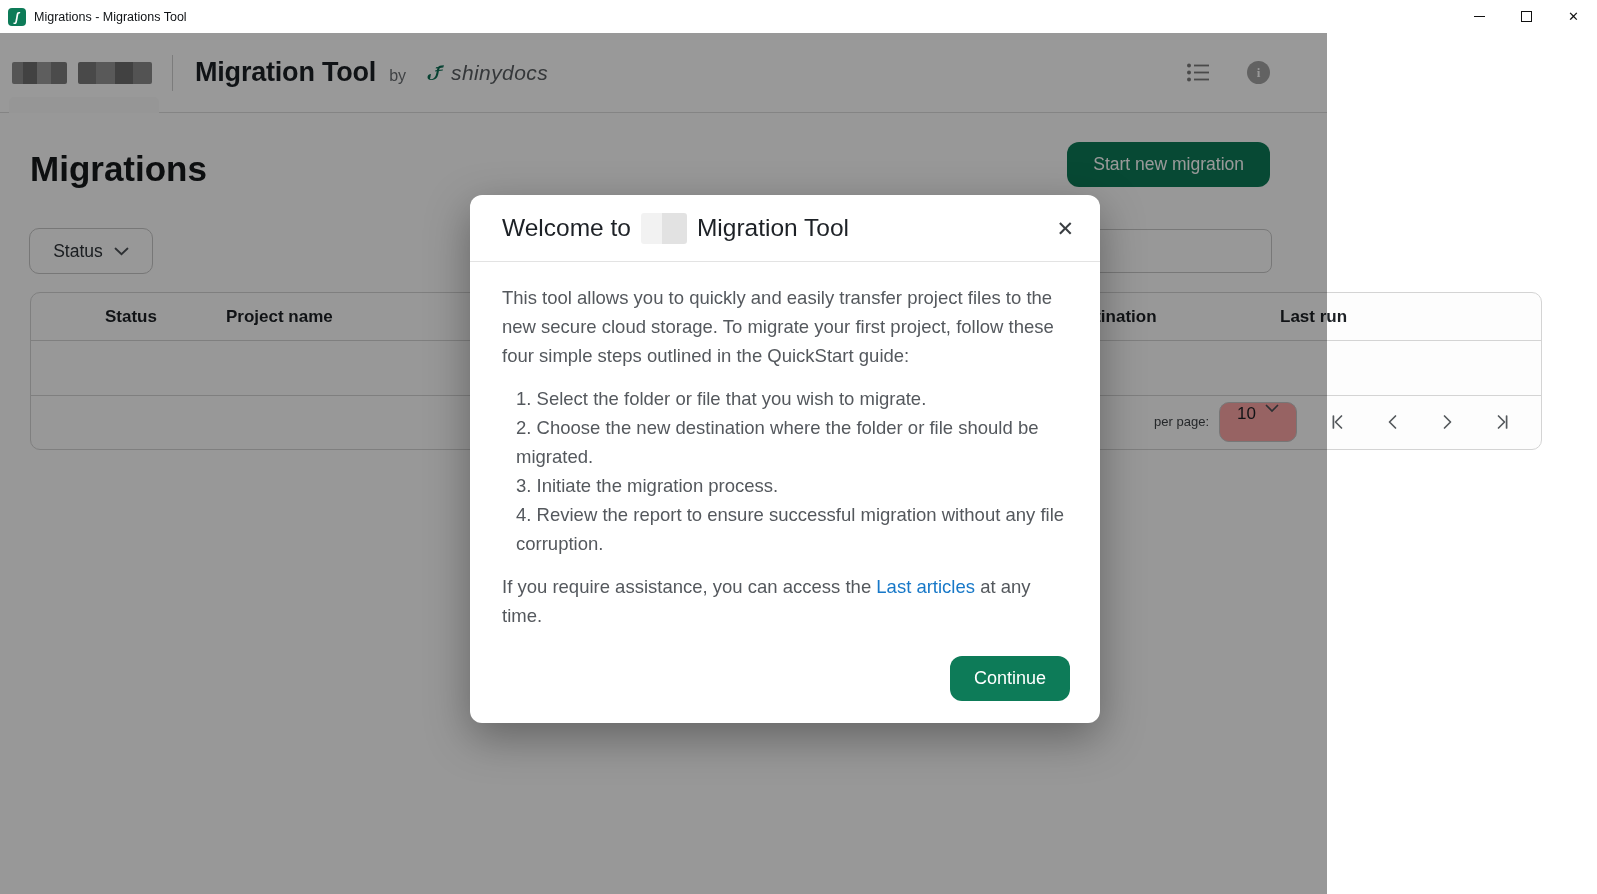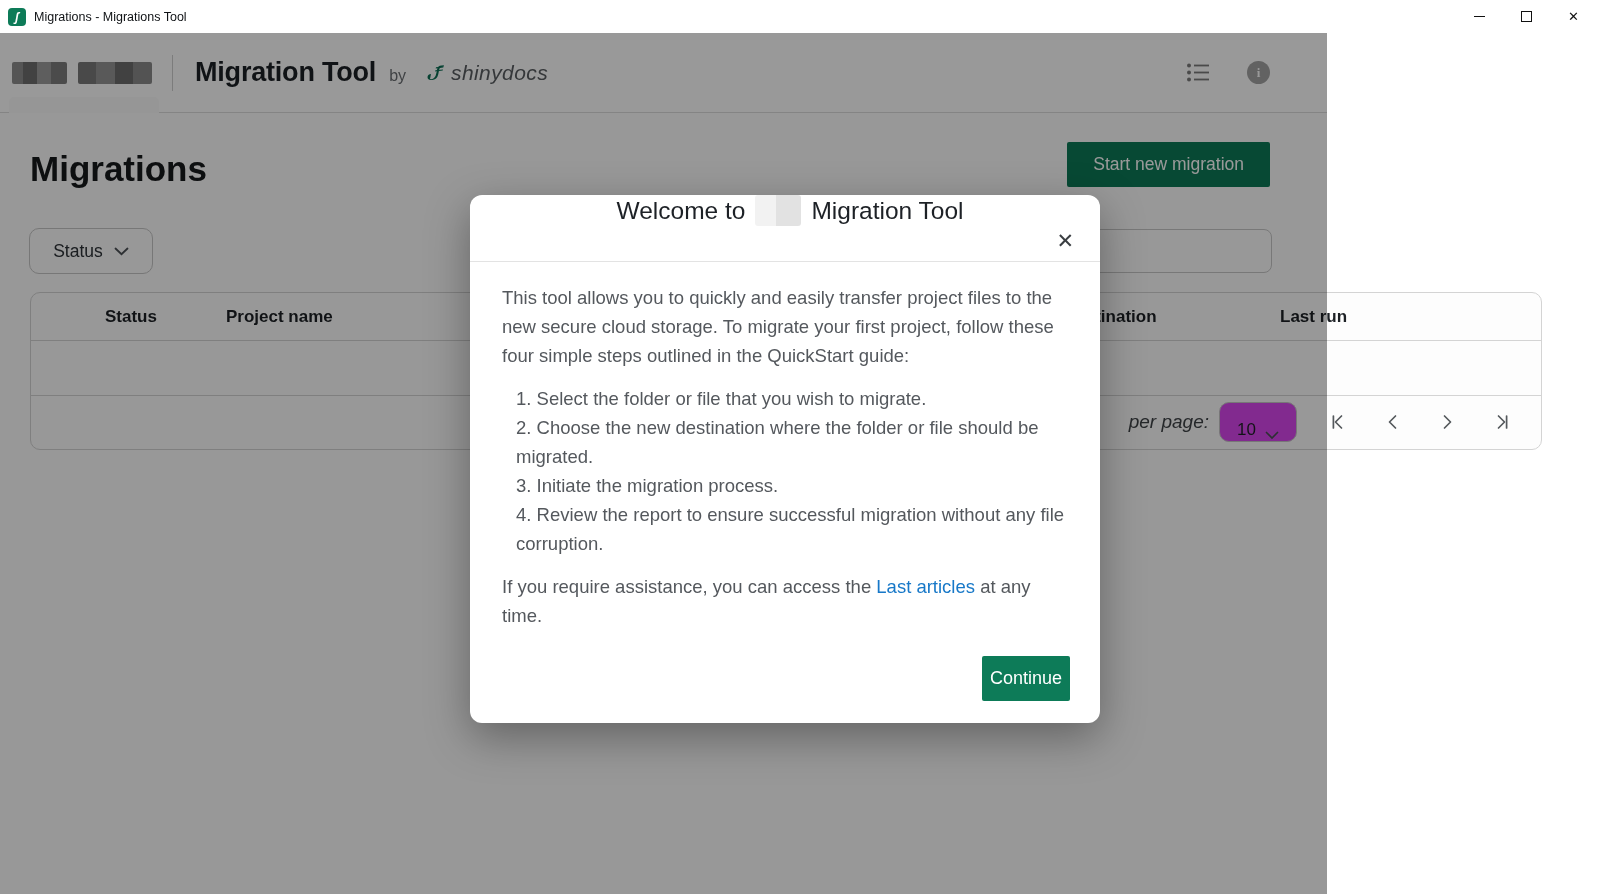--- a/index.html
+++ b/index.html
@@ -36,62 +36,62 @@
   .brand { display:flex; align-items:center; margin-left:16px; }
   .brand-text { font-size:21px; font-style:italic; color:#595d61; letter-spacing:0.4px; margin-left:2px; }
   .header-icons { margin-left:auto; display:flex; align-items:center; gap:36px; }
   .icon-btn { background:none; border:none; padding:0; display:flex; align-items:center; justify-content:center; }
   .info-circle { width:23px; height:23px; border-radius:50%; background:#a3a3a3; color:#fff;
     display:flex; align-items:center; justify-content:center; font-size:13px; font-weight:bold; font-family:"Liberation Serif",serif; }
   .header-tab { position:absolute; left:9px; bottom:-1px; width:150px; height:16px; background:#fbfbfb; border-radius:5px 5px 0 0; }
 
   
   .page-title { position:absolute; top:116px; left:30px; margin:0; font-size:35px; font-weight:700; color:#17191c;text-align:right; }
-  .btn-green { background:#0d7b58; color:#fff; border:none; border-radius:2px; font-family:inherit; }
+  .btn-green { background:#0d7b58; color:#fff; border:none; border-radius:12px; font-family:inherit; }
   .start-btn { position:absolute; top:109px; right:57px; height:45px; padding:0 26px; font-size:17.5px; }
 
   .status-btn { position:absolute; top:195px; left:29px; height:46px; width:124px; background:#fdfdfd;
     border:1px solid #c6c6c6; border-radius:10px; color:#2d3237; font-size:17.5px;
     display:flex; align-items:center; justify-content:center; gap:11px; font-family:inherit; }
 
   .search-box { position:absolute; top:196px; right:55px; width:462px; height:44px; background:#fdfdfd;
     border:1px solid #c9c9c9; border-radius:8px; display:flex; align-items:center; padding:4px 14px; }
   .search-box input { border:none; outline:none; background:transparent; flex:1; font-size:17.5px;
     font-family:inherit; color:#2d3237; }
   .search-box input::placeholder { color:#8a8f94; }
 
   .mig-table { position:absolute; top:259px; left:30px; width:1512px; height:158px; background:#fdfdfd;
     border:1px solid #d4d4d4; border-radius:10px; overflow:hidden; }
   .t-head { position:relative; height:48px; border-bottom:1px solid #d4d4d4; }
   .t-head span { position:absolute; top:0; line-height:48px; font-size:17px; font-weight:600; color:#1d2125; }
   .col-0 { left:74px; } .col-1 { left:195px; } .col-2 { left:1033px; } .col-3 { left:1249px; }
   .t-row { height:55px; border-bottom:1px solid #d4d4d4; }
   .t-foot { height:51px; display:flex; align-items:center; justify-content:flex-end; padding-right:28px; }
-  .pp-label { font-size:19px; color:#3f4347; margin-right:10px;font-style:italic; }
-  .pp-select { width:78px; height:40px; border:1px solid #c6c6c6; border-radius:10px; background:#d946ef;
-    display:flex; align-items:flex-end; justify-content:center; gap:9px; font-size:17px; color:#1d2125; font-family:inherit; }
+  .pp-label { font-size:13px; color:#3f4347; margin-right:10px; }
+  .pp-select { width:78px; height:40px; border:1px solid #c6c6c6; border-radius:10px; background:#fca5a5;
+    display:flex; align-items:flex-start; justify-content:center; gap:9px; font-size:17px; color:#1d2125; font-family:inherit; }
   .pg-btn { width:24px; height:24px; margin-left:30px; background:none; border:none; padding:0;
     display:flex; align-items:center; justify-content:center; }
   .pg-btn:first-of-type { margin-left:62px; }
 
   
   .overlay { position:absolute; inset:0; background:rgba(0,0,0,0.4); z-index:10; }
   .modal { position:absolute; left:470px; top:162px; width:630px; height:528px; background:#fff;
     border-radius:12px; box-shadow:0 14px 44px rgba(0,0,0,0.35); z-index:20; }
-  .modal-head { height:67px; border-bottom:1px solid #e3e3e3; display:flex; align-items:center; padding:0 22px 0 32px;flex-direction:column; }
+  .modal-head { height:67px; border-bottom:1px solid #e3e3e3; display:flex; align-items:center; padding:0 22px 0 32px; }
   .modal-title { font-size:24.5px; font-weight:500; color:#1d2126; display:flex; align-items:center; }
   .blur-block { display:inline-block; width:46px; height:31px; border-radius:3px; margin:0 10px;
     background:linear-gradient(90deg,#f2f2f2 0 45%,#e2e2e2 45% 100%); }
   .modal-close { margin-left:auto; background:none; border:none; font-size:21px; color:#3a3e42; padding:4px; line-height:1; }
   .modal-body { padding:21px 32px 0; font-size:18.5px; line-height:29px; color:#54585d; }
   .modal-body p { margin:0; }
   .modal-body ol { margin:14px 0; padding:0 0 0 14px; list-style-position:inside; }
   .modal-body li { margin:0; }
   .help-link { color:#1778c8; font-weight:500; text-decoration:none; }
-  .continue-btn { position:absolute; right:30px; bottom:22px; height:45px; padding:0 8px; font-size:18px; }
+  .continue-btn { position:absolute; right:30px; bottom:22px; height:45px; padding:0 24px; font-size:18px; }
 </style>
 </head>
 <body>
 
 <div class="titlebar">
   <div class="app-icon16">ʃ</div>
   <span class="titlebar-title">Migrations - Migrations Tool</span>
   <div class="win-controls">
     <button class="win-btn">
         <span class="glyph-min"></span>

